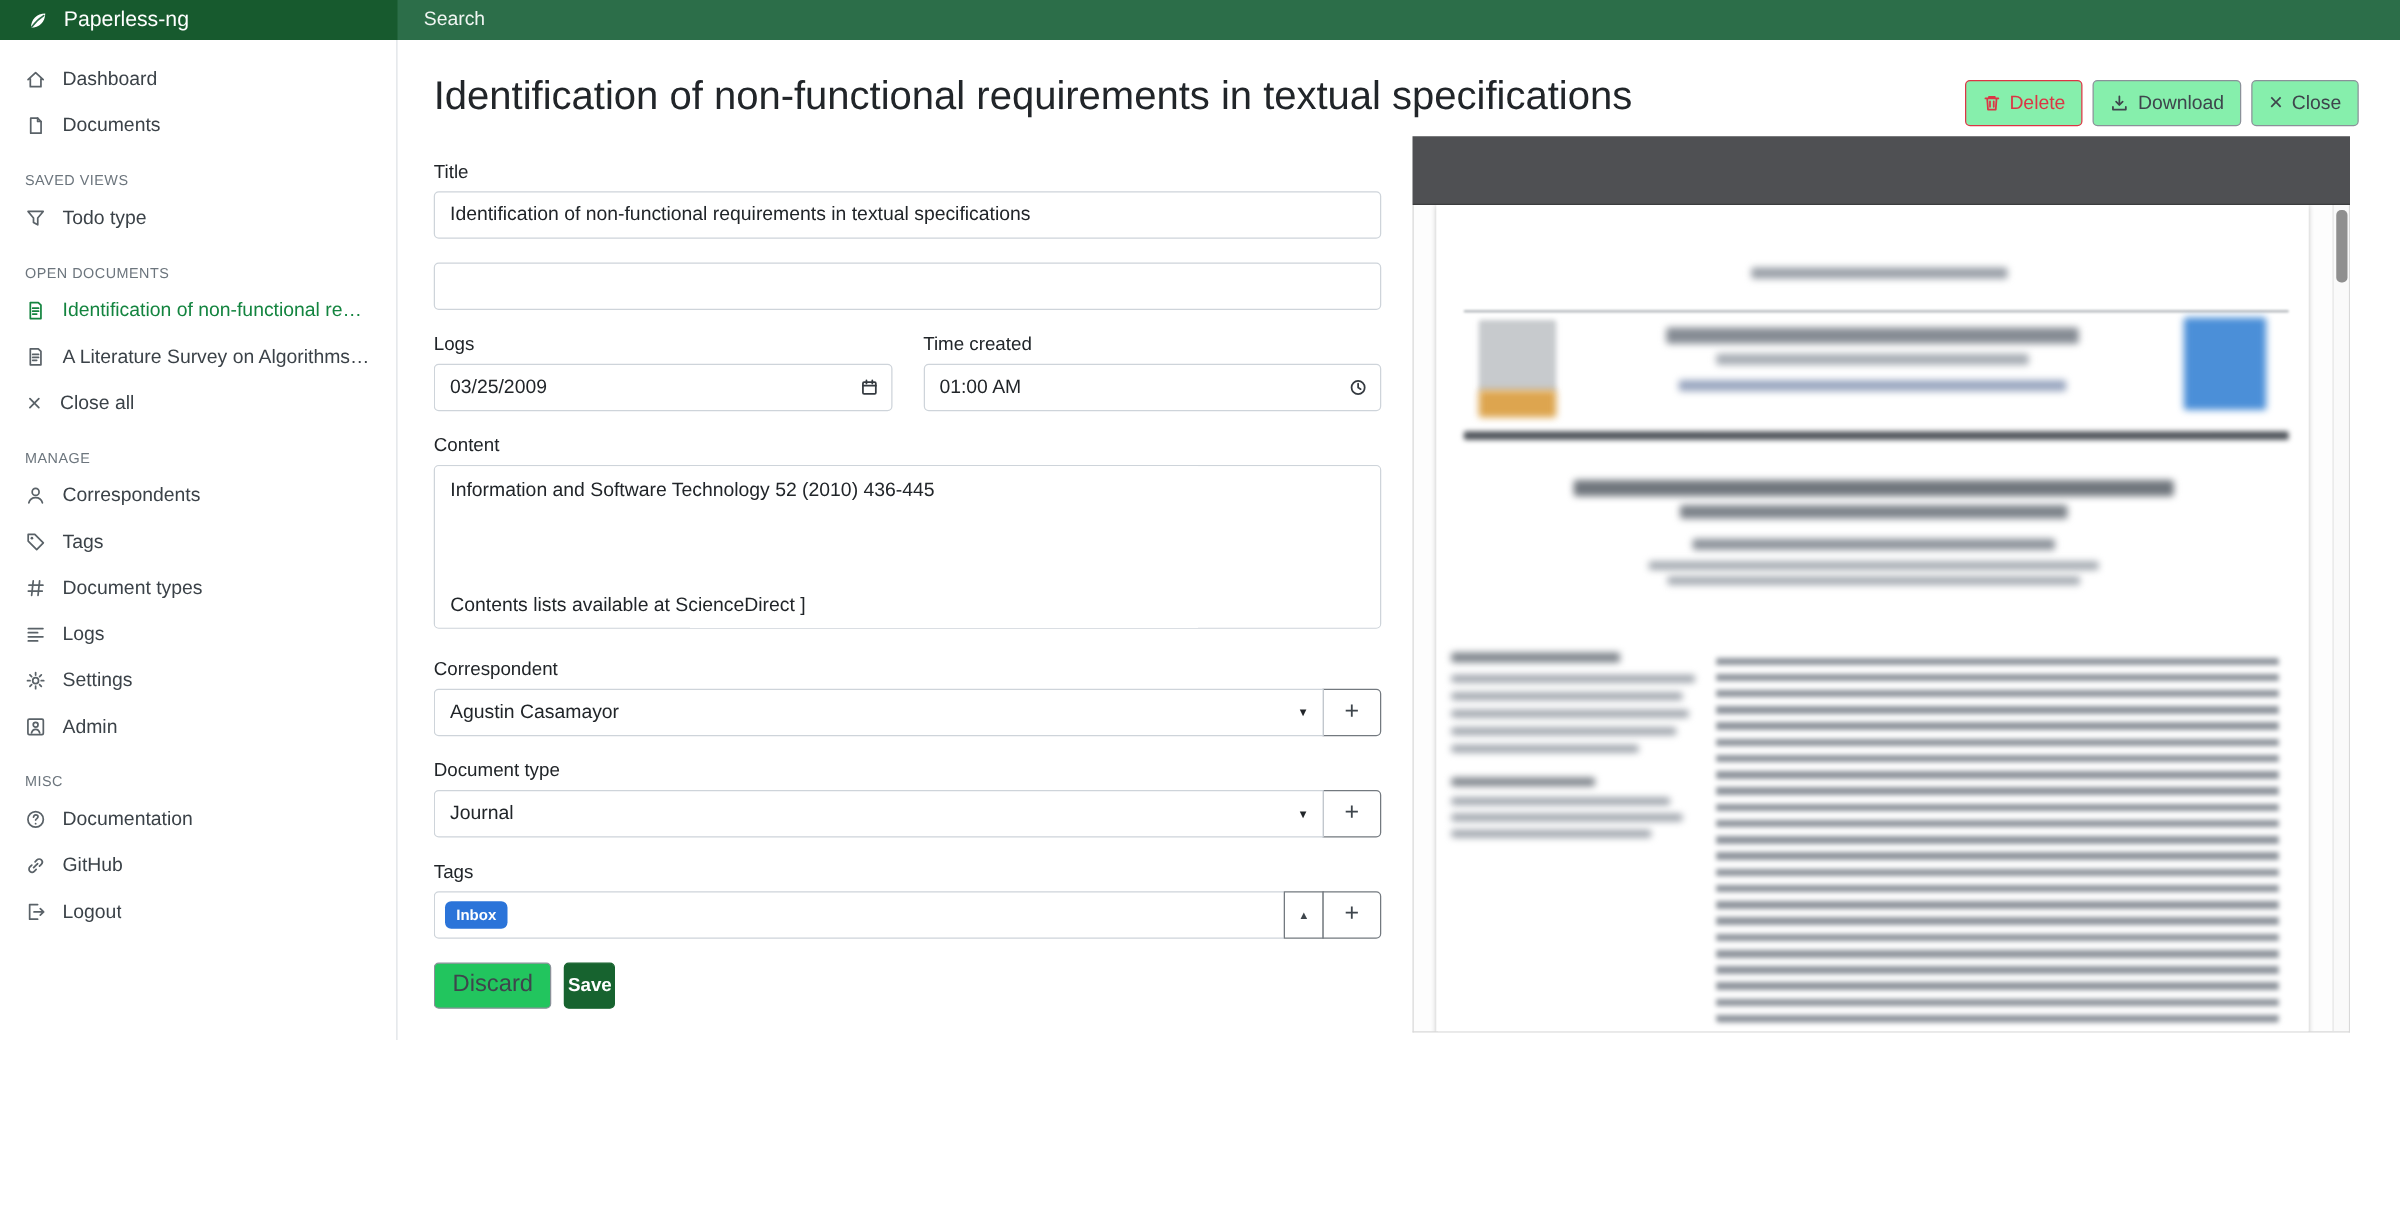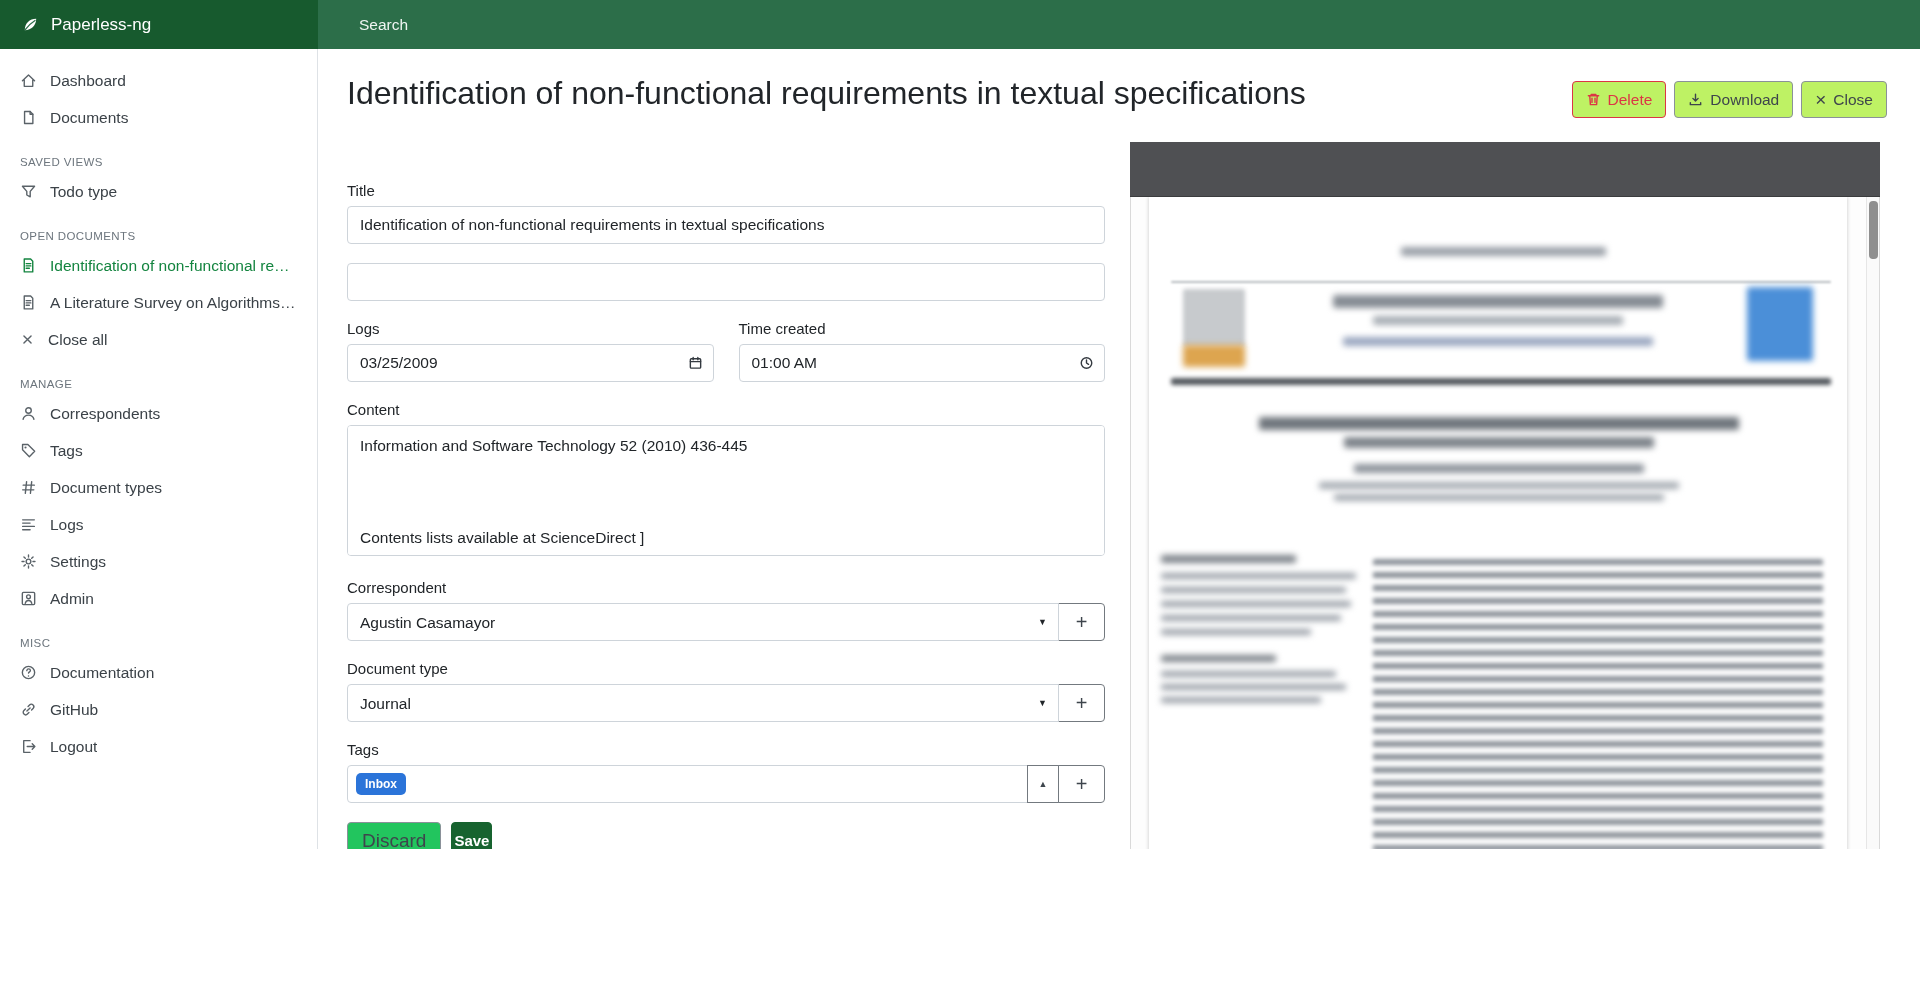--- a/index.html
+++ b/index.html
@@ -1,23 +1,23 @@
 <!DOCTYPE html>
 <html style="--navbar-bg: #175a2e; --navbar-search-bg: #2c6e49; --sidebar-active: #13843f; --save-button: #17632f; --tag-inbox: #2b74d9; --danger: #dc3545; --pdf-toolbar: #4f5053;"><head>
 <meta charset="utf-8">
 <style>
   * { box-sizing: border-box; margin: 0; padding: 0; }
   html, body { width: 1920px; height: 981px; overflow: hidden; }
   body { font-family: "Liberation Sans", sans-serif; background: #fff; color: #212529; }
 
   
-  .topbar { display: flex; height: 49px; background: var(--navbar-bg, #175a2e); }
+  .topbar { display: flex; height: 32px; background: var(--navbar-bg, #175a2e); }
   .brand { width: 318px; flex: none; display: flex; align-items: center; gap: 11px;
            padding-left: 21px; color: #fff; font-size: 17px; cursor: pointer; }
-  .search-wrap { flex: 1; background: var(--navbar-search-bg, #2c6e49); display: flex; align-items: flex-end; padding-left: 20px; }
+  .search-wrap { flex: 1; background: var(--navbar-search-bg, #2c6e49); display: flex; align-items: flex-end; }
   .search-input { width: 100%; height: 100%; border: none; outline: none; background: transparent;
                   color: #fff; font-size: 15.5px; padding-left: 21px; font-family: inherit; }
   .search-input::placeholder { color: rgba(255,255,255,0.93); opacity: 1; }
 
   
   .layout { display: flex; height: 800px; }
   .sidebar { width: 318px; flex: none; background: #fff; border-right: 1px solid #dee2e6;
              padding-top: 13px; overflow: hidden; }
   .main { flex: 1; padding: 24px 33px 0 29px; overflow: hidden; }
 
@@ -34,28 +34,28 @@
   .icon { width: 17px; height: 17px; display: block; flex: none;
           fill: none; stroke: currentColor; stroke-width: 1.3;
           stroke-linecap: round; stroke-linejoin: round; }
   .icon-sm { width: 15px; height: 15px; stroke-width: 1.5; }
 
   
   .page-header { display: flex; justify-content: space-between; align-items: flex-start; }
   .page-title { font-size: 32px; font-weight: 400; color: #212529; line-height: 1.3; }
   .header-actions { display: flex; gap: 8px; margin-top: 8px; flex: none; margin-left: 20px; }
   .btn { display: inline-flex; align-items: center; gap: 7px; height: 37px; padding: 0 13px;
-         border-radius: 4px; background: #bef264; font-size: 15.5px; cursor: pointer;
+         border-radius: 4px; background: #86efac; font-size: 15.5px; cursor: pointer;
          font-family: inherit; }
   .btn-outline-danger { border: 1px solid var(--danger, #dc3545); color: var(--danger, #dc3545); }
   .btn-outline-secondary { border: 1px solid #8a9199; color: #3e454c; }
   .x-glyph { font-size: 19px; line-height: 1; }
 
   
-  .content-row { display: flex; gap: 25px; margin-top: 24px; align-items: flex-end; }
+  .content-row { display: flex; gap: 25px; margin-top: 8px; align-items: center; }
   .doc-form { width: 758px; flex: none; }
 
   .field { margin-bottom: 19px; }
   .field > label { display: block; font-size: 15px; color: #212529; margin-bottom: 7px; }
   .form-control { width: 100%; height: 38px; border: 1px solid #ced4da; border-radius: 4px;
                   padding: 0 12px; font-size: 15.5px; color: #212529; background: #fff;
                   font-family: inherit; outline: none; }
   textarea.form-control { height: 131px; padding: 8px 12px; resize: none; line-height: 23px;
                           overflow-y: scroll; }
   textarea::-webkit-scrollbar { width: 13px; }

